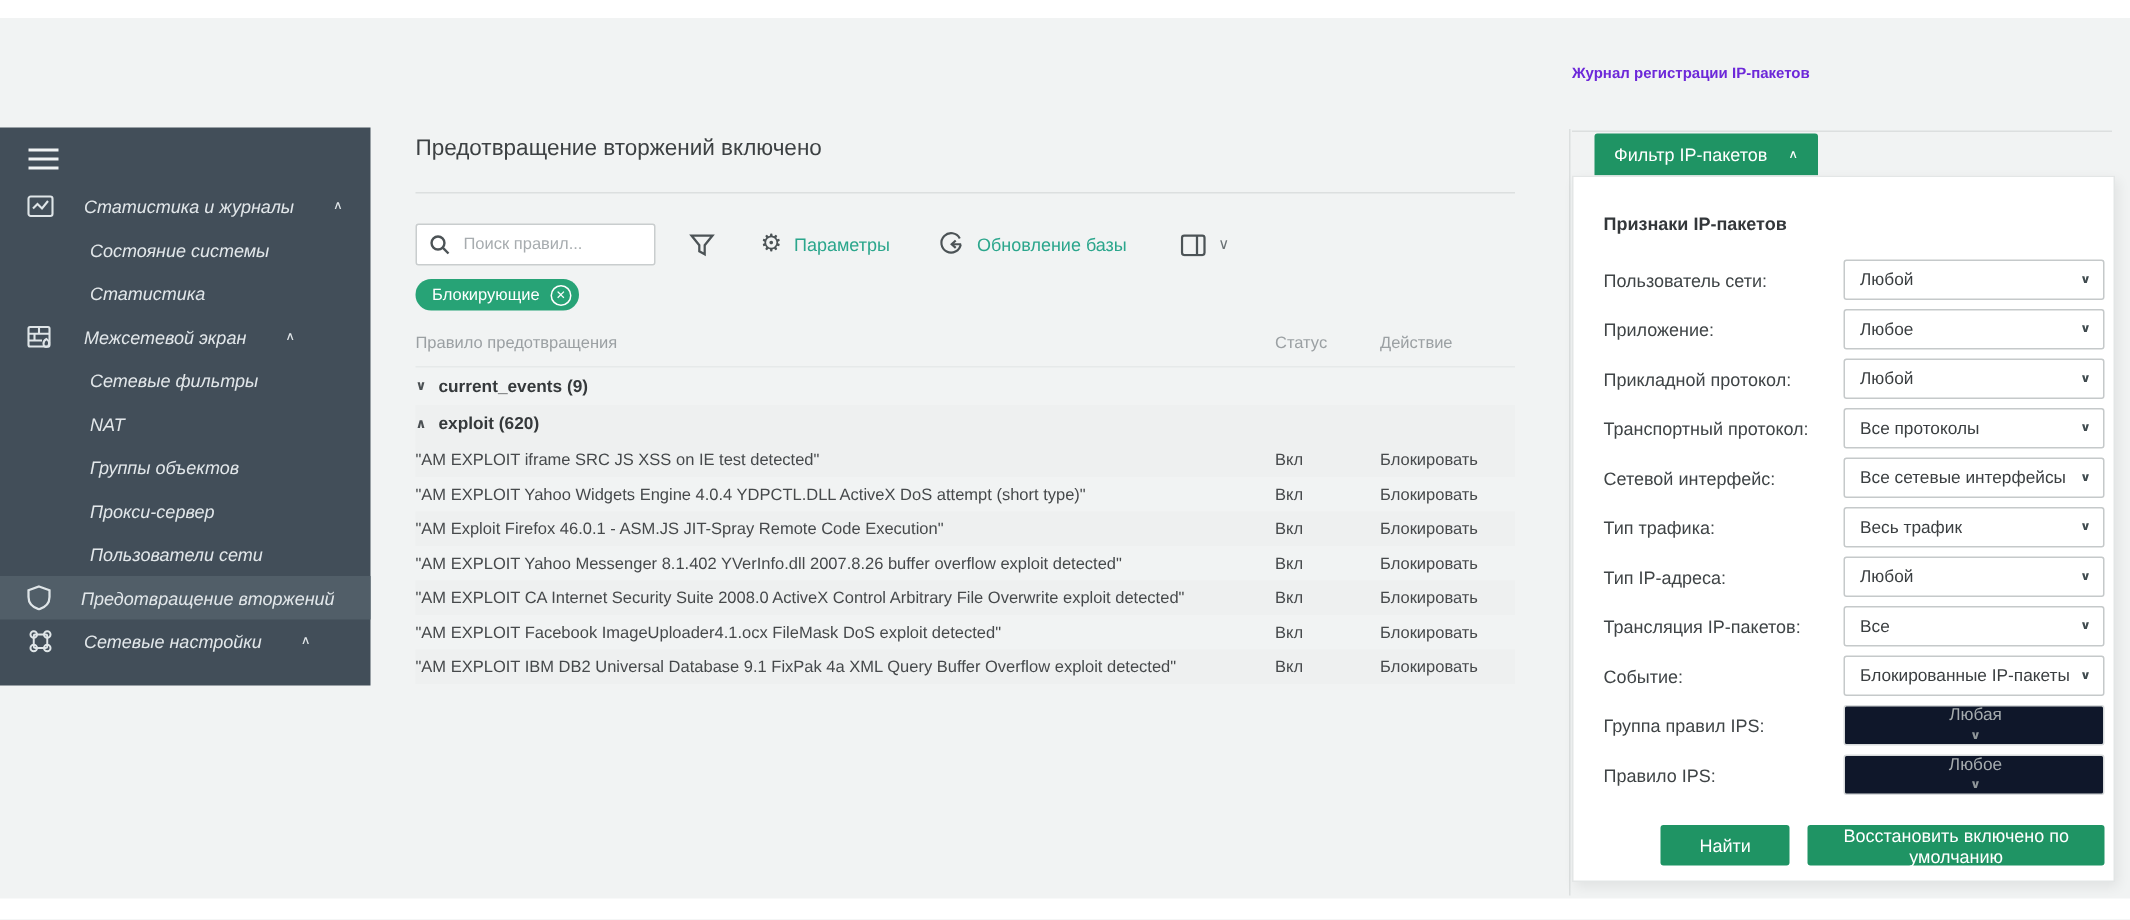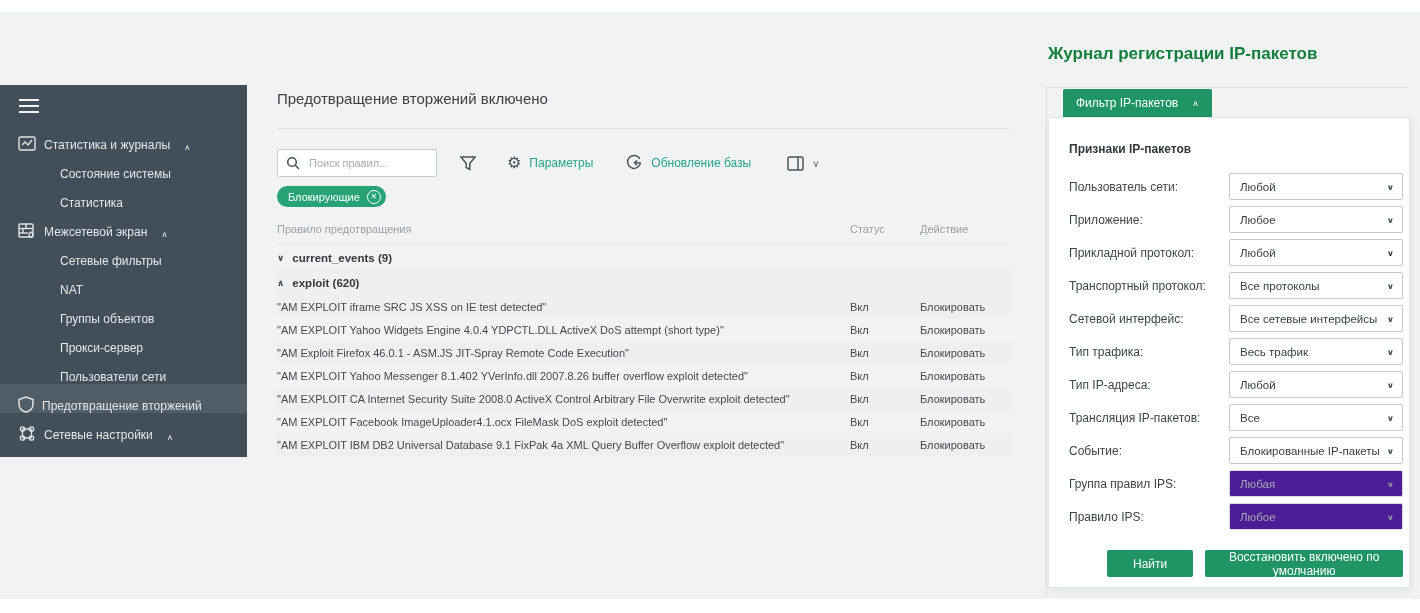--- a/index.html
+++ b/index.html
@@ -16,21 +16,21 @@
     font-family:"Liberation Sans","DejaVu Sans",sans-serif;
     color:var(--text-dark);
   }
   .top-strip{position:absolute;top:0;left:0;right:0;height:12px;background:#ffffff;}
   .bottom-strip{position:absolute;bottom:0;left:0;right:0;height:14px;background:#ffffff;}
 
   
   .sidebar{position:absolute;left:0;top:85px;width:247px;height:372px;
     background:var(--sidebar-bg);color:var(--sidebar-text);font-size:12px;}
   .hamburger{margin:13px 0 9px 18px;cursor:pointer;color:#f0f3f4;}
-  .side-item{display:flex;align-items:flex-end;gap:8px;height:29px;padding-left:18px;cursor:pointer;white-space:nowrap;}
+  .side-item{display:flex;align-items:center;gap:20px;height:29px;padding-left:18px;cursor:pointer;white-space:nowrap;font-style:italic;}
   .side-item.sub{padding-left:60px;}
   .side-item.selected{background:var(--sidebar-selected-bg);}
   .side-item .icon{display:flex;align-items:center;color:#dfe5e8;}
   .chev{font-size:9px;margin-left:6px;transform:scaleY(.85);}
 
   
   .main{position:absolute;left:277px;top:90px;width:733px;}
   .page-title{font-size:15px;line-height:18px;color:var(--text-dark);}
   .title-divider{border:none;border-top:1px solid var(--border);margin:20px 0 0 0;}
   .toolbar{display:flex;align-items:center;margin-top:20px;height:28px;}
@@ -58,37 +58,37 @@
   .col-name{flex:1;padding-right:10px;}
   .col-status{width:70px;}
   .col-action{width:90px;}
   .group-row{display:flex;align-items:center;height:25px;font-weight:bold;font-size:11.5px;color:#35393b;cursor:pointer;}
   .group-row .gchev{font-size:9px;margin-right:8px;color:#4b5053;}
   .group-row.alt{background:var(--row-alt);}
   .rule-row{display:flex;align-items:center;height:23px;color:#46494b;cursor:pointer;}
   .rules .rule-row:nth-child(odd){background:var(--row-alt);}
 
   
-  .rp-title{position:absolute;left:1048px;top:44px;font-weight:bold;font-size:17px;color:#15803d;}
+  .rp-title{position:absolute;left:1048px;top:44px;font-weight:bold;font-size:10px;color:#6d28d9;}
   .rp-divider{position:absolute;left:1048px;top:79px;width:360px;border:none;border-top:1px solid var(--border);}
   .v-divider{position:absolute;left:1046px;top:86px;width:1px;height:511px;background:var(--border);}
   .filter-tab{position:absolute;left:1048px;top:89px;height:28px;background:var(--accent-green);
     color:#fff;font-size:12px;display:inline-flex;align-items:center;padding:0 13px;gap:8px;
     border-radius:2px 2px 0 0;cursor:pointer;margin-left:15px;}
   .filter-tab .chev{font-size:9px;}
   .filter-card{position:absolute;left:1048px;top:117px;width:362px;height:471px;background:#fff;
     border:1px solid #e3e6e6;box-shadow:2px 3px 8px rgba(0,0,0,0.07);padding:24px 6px 0 20px;}
   .section-title{font-weight:bold;font-size:12px;color:#33373a;margin-bottom:14px;}
   .field-row{display:flex;align-items:center;height:33px;}
   .field-label{flex:1;font-size:12px;color:#3f4446;}
   .select{width:174px;height:27px;border:1px solid #c5c9ca;border-radius:2px;background:#fff;
     display:flex;align-items:center;padding:0 8px 0 10px;font-size:11.5px;color:#3a3e40;cursor:pointer;}
   .select .sel-value{flex:1;overflow:hidden;white-space:nowrap;text-overflow:ellipsis;}
   .select .sel-chev{font-size:9px;color:#3f4a4e;font-weight:bold;transform:scaleY(.85);}
-  .select.disabled{background:#4c1d95;color:#a6acaf;border-color:#d8dbdc;cursor:default;}
+  .select.disabled{background:#0f172a;color:#a6acaf;border-color:#d8dbdc;cursor:default;flex-direction:column;}
   .select.disabled .sel-chev{color:#8f9699;}
   .buttons-row{display:flex;gap:12px;margin:17px 0 0 38px;}
   .btn{background:var(--accent-green);color:#fff;border:none;border-radius:2px;height:27px;
     font-size:12px;font-family:inherit;cursor:pointer;text-align:center;}
   .btn-find{padding:0 26px;}
   .btn-reset{padding:0 13px;}
   svg{display:block;}
 </style>
 </head>
 <body>

